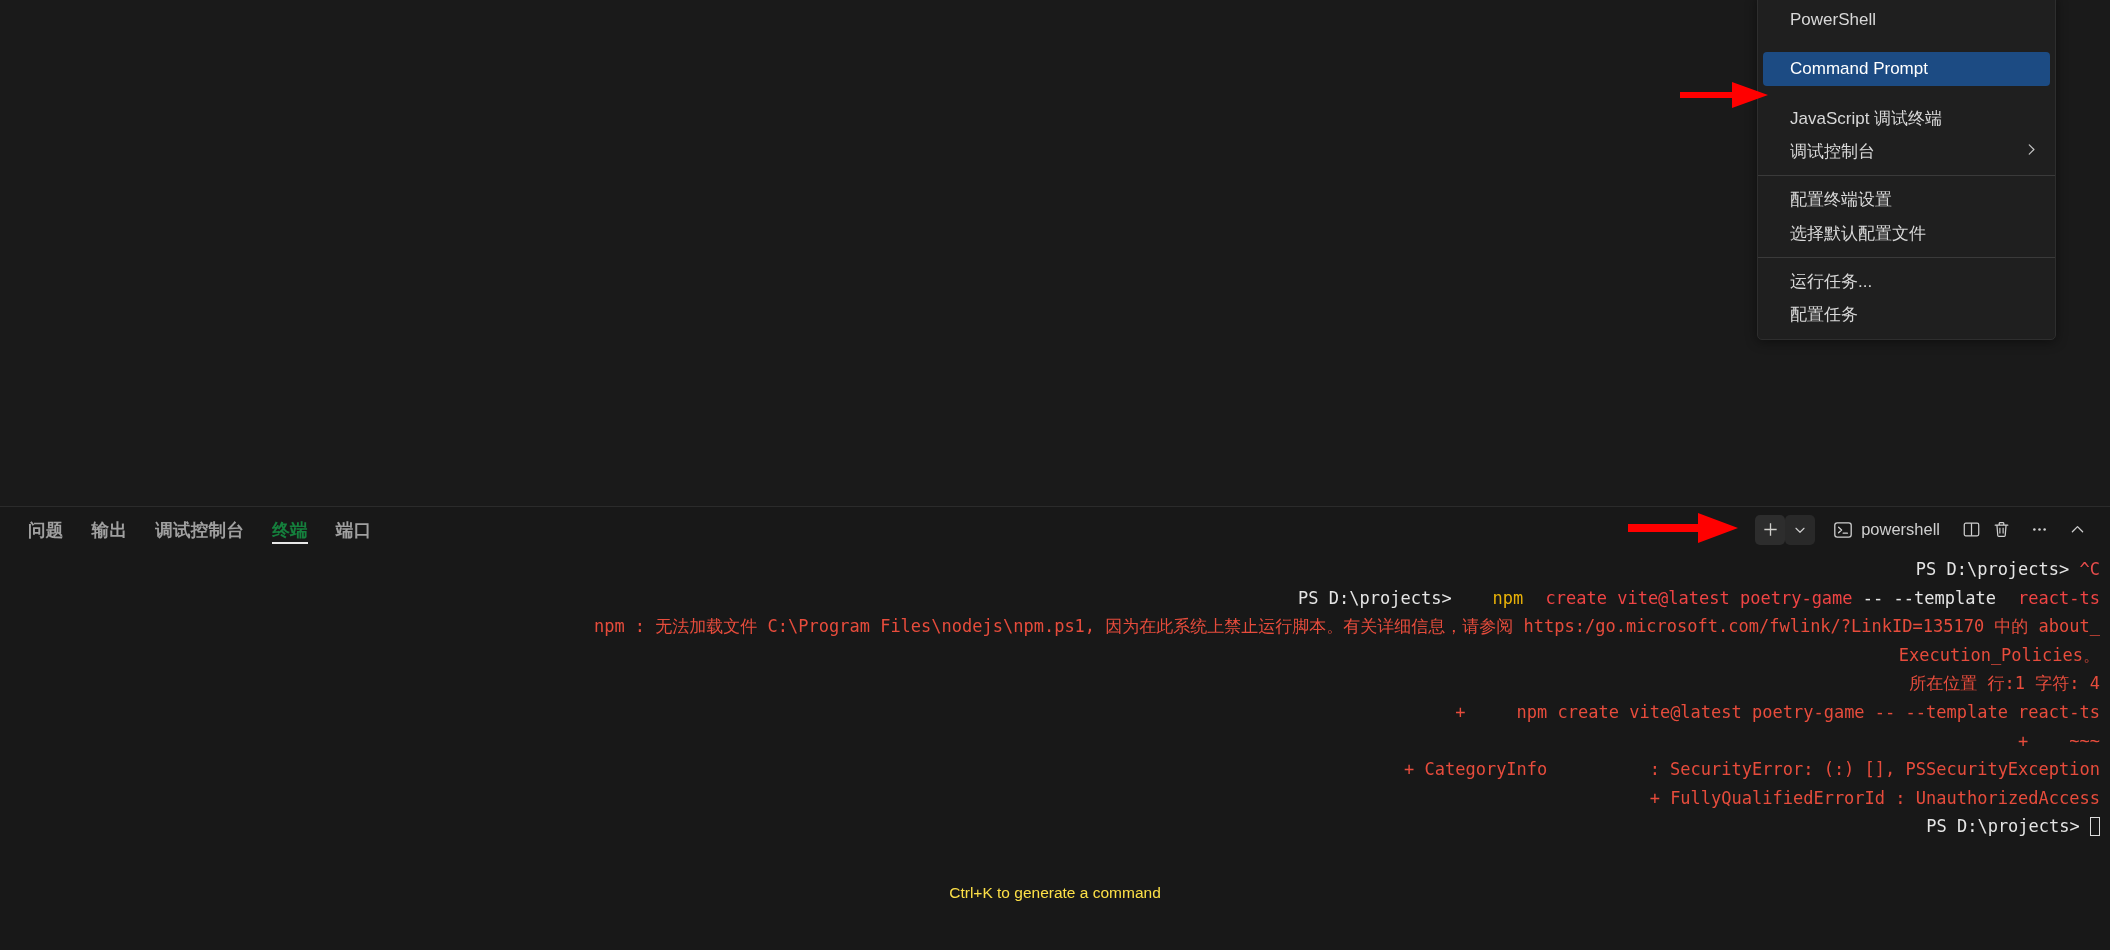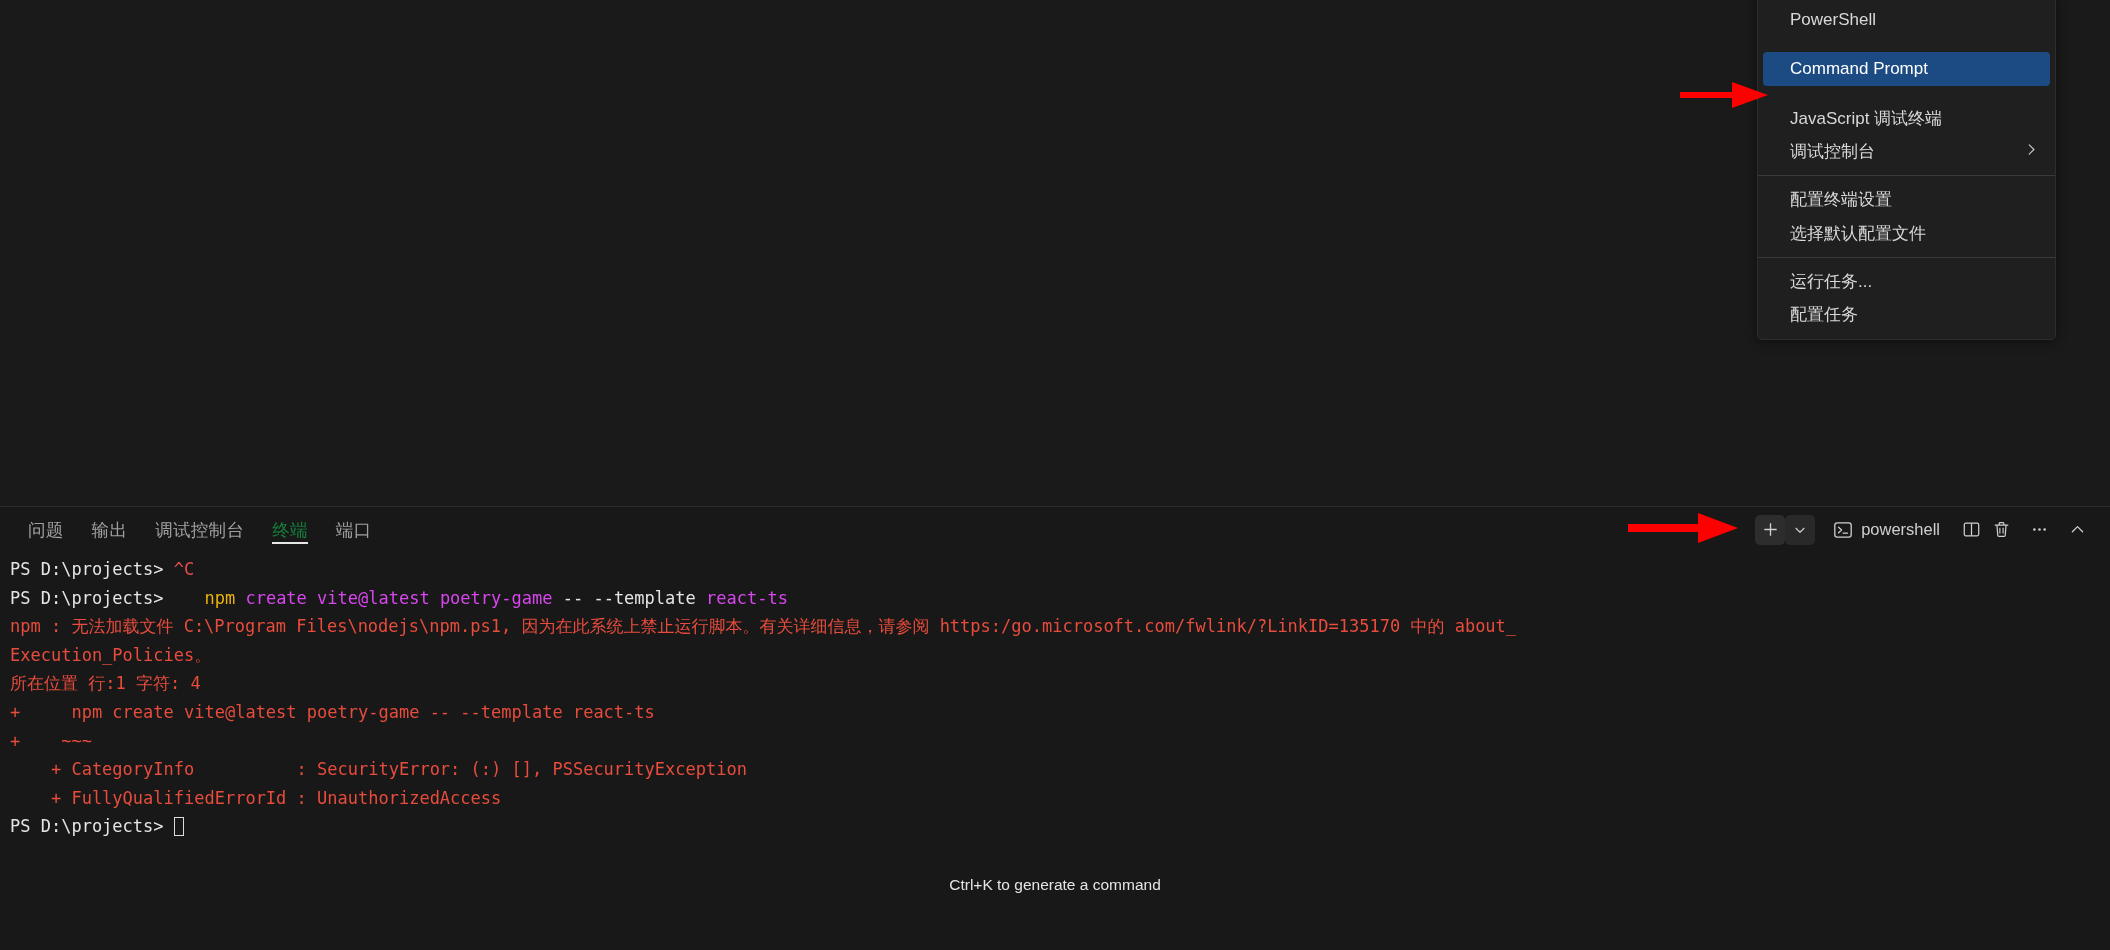--- a/index.html
+++ b/index.html
@@ -61,21 +61,21 @@
   }
 
   .panel-tab {
     position: relative;
     height: 45px;
     display: flex;
     align-items: center;
     padding: 0 14px;
     font-size: 17.5px;
     color: #a0a0a0;
-    font-weight: normal;
+    font-weight: bold;
     letter-spacing: 0.3px;
     cursor: pointer;
     white-space: nowrap;
   }
   .panel-tab.active {
     color: #15803d;
   }
   .panel-tab.active::after {
     content: "";
     position: absolute;
@@ -135,44 +135,44 @@
     bottom: 0;
     padding: 3px 10px 0 10px;
     box-sizing: border-box;
     font-family: "DejaVu Sans Mono", "Liberation Mono", monospace;
     font-size: 17px;
     line-height: 28.6px;
     color: #cccccc;
     overflow: hidden;
     white-space: pre;
   }
-  .tline { white-space: pre; }
-  .c-white  { color: #d946ef; }
+  .tline { white-space: pre; text-align: right; }
+  .c-white  { color: #ef4444; padding-left: 12px; }
   .c-red    { color: #e64c4c; }
   .c-err    { color: #e74c3c; }
   .c-yellow { color: #eab308; }
   .c-dim    { color: #e5e5e5; }
   .c-prompt { color: #e5e5e5; }
   .cursor-box {
     display: inline-block;
     width: 10px;
     height: 19px;
     border: 1.5px solid #dcdcdc;
     vertical-align: -4px;
     box-sizing: border-box;
   }
 
   .terminal-hint {
     position: absolute;
     left: 0;
     right: 0;
-    bottom: 56px;
+    bottom: 48px;
     text-align: center;
     font-size: 15.5px;
-    color: #e5e5e5;
+    color: #fde047;
     font-family: "Liberation Sans", sans-serif;
     pointer-events: none;
   }
 
   
   .ctx-menu {
     position: absolute;
     left: 1757px;
     top: -6px;
     width: 299px;

